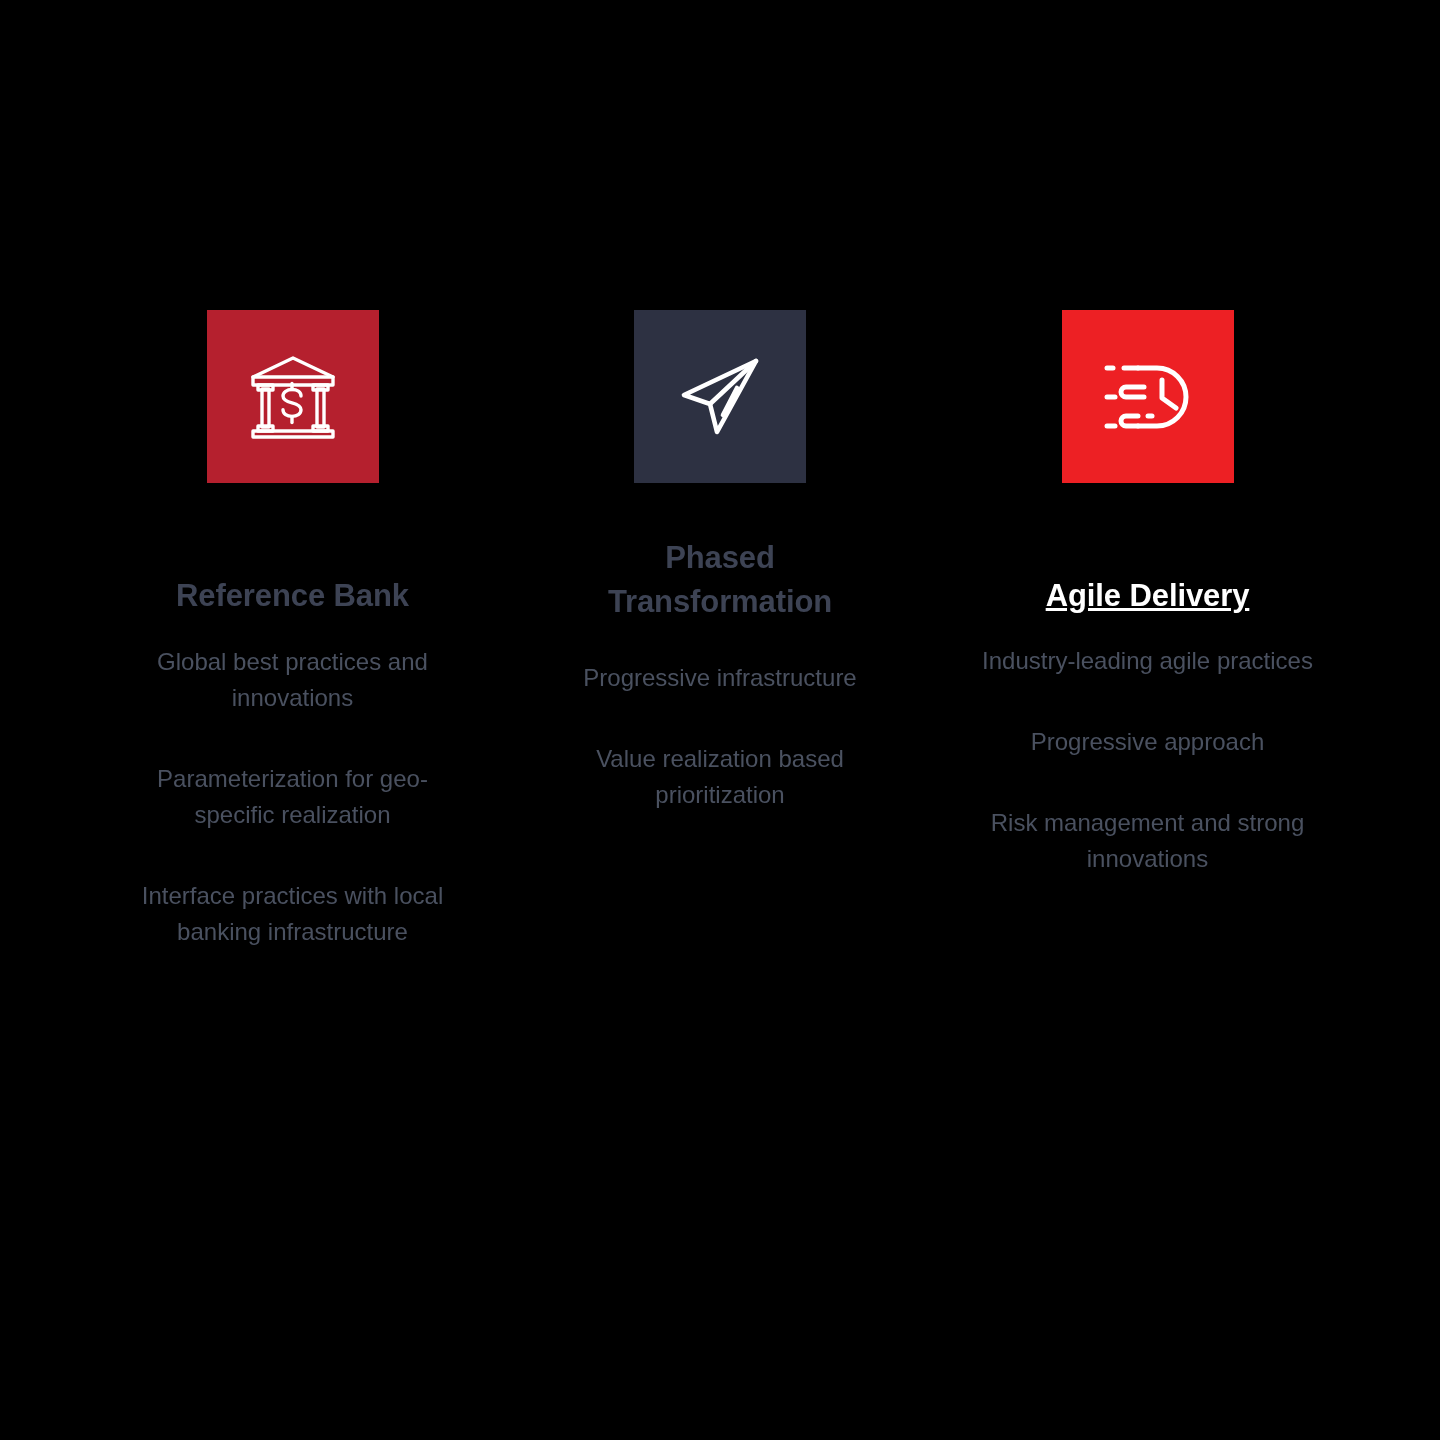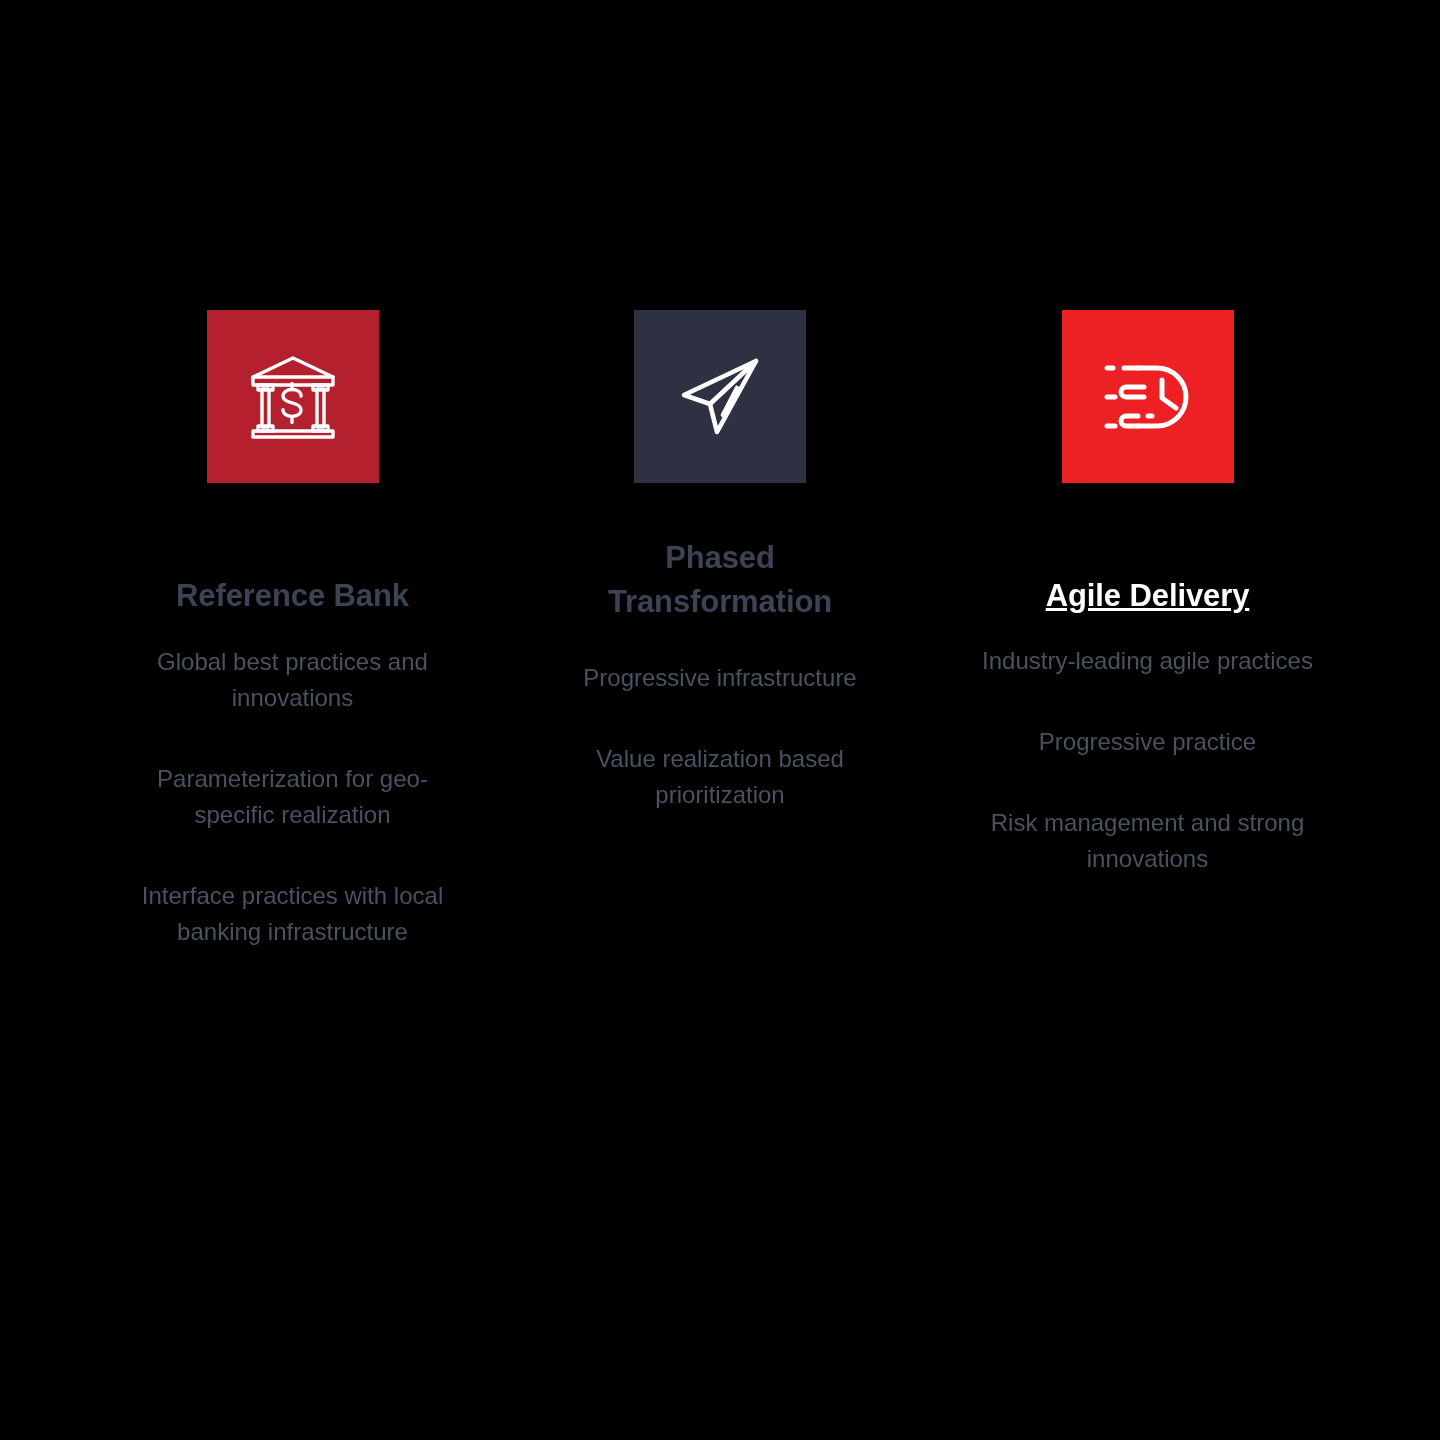--- a/index.html
+++ b/index.html
@@ -171,19 +171,19 @@
 
             <path d="M40 68 H28 a5 5 0 0 1 0 -10 H40"></path>
             <line x1="50" y1="58" x2="54" y2="58"></line>
             <line x1="17" y1="68" x2="9" y2="68"></line>
           </svg>
         </span>
       </div>
       <div class="column-heading" style="color: #ffffff; text-decoration: underline;">Agile Delivery</div>
       <div class="bullets">
         <div class="bullet" style="color: rgb(74, 81, 96);">Industry-leading agile practices</div>
-        <div class="bullet" style="color: rgb(74, 81, 96);">Progressive practice</div>
+        <div class="bullet" style="color: rgb(74, 81, 96);">Progressive approach</div>
         <div class="bullet" style="color: rgb(74, 81, 96);">Risk management and strong innovations</div>
       </div>
     </div>
 
   </div>
 </div>
 
 </body></html>

